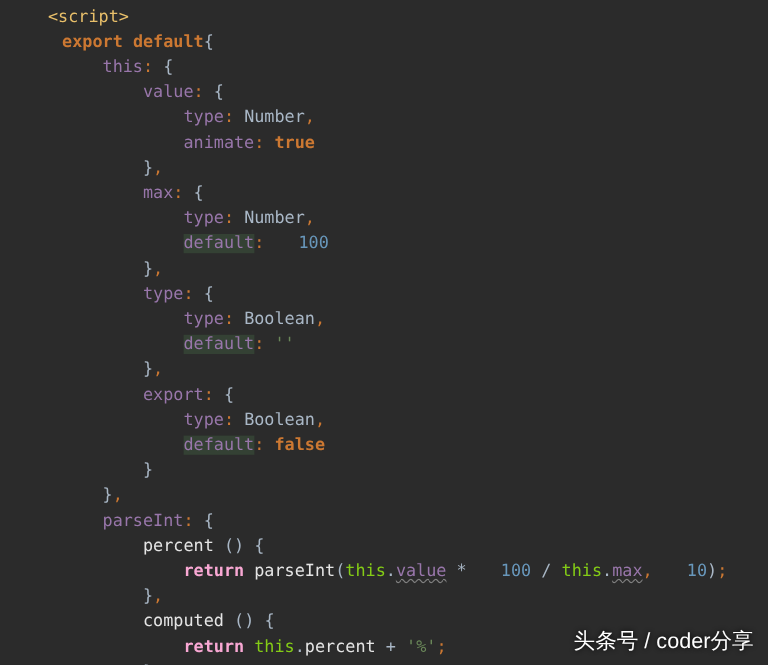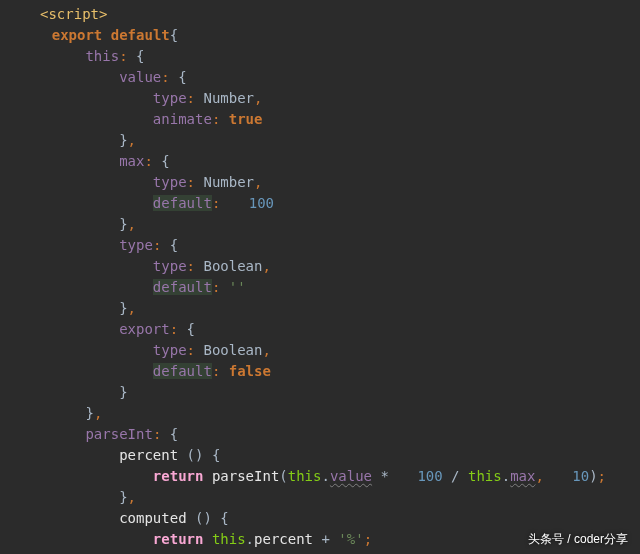--- a/index.html
+++ b/index.html
@@ -35,21 +35,21 @@
   .op { color: #a9b7c6; }
   .def-hi { background: #344134; color: #9876aa; }
   .call { color: #e5e5e5; }
   .wavy { text-decoration: underline wavy #808080; text-decoration-thickness: 1px; text-underline-offset: 2px; }
   .watermark {
     position: absolute;
     right: 12px;
     bottom: 6px;
     color: #ffffff;
     font-family: 'PingFang SC', 'Microsoft YaHei', sans-serif;
-    font-size: 12px;
+    font-size: 18px;
     font-weight: 500;
     text-shadow: 0 0 4px rgba(0,0,0,0.9);
   }
 </style>
 </head>
 <body>
 
 <div class="code"><span class="tag">&lt;script&gt;</span>
     <span class="kw-export">export</span> <span class="kw-default">default</span><span class="brace">{</span>
         <span class="key">this</span><span class="punct">:</span> <span class="brace">{</span>

